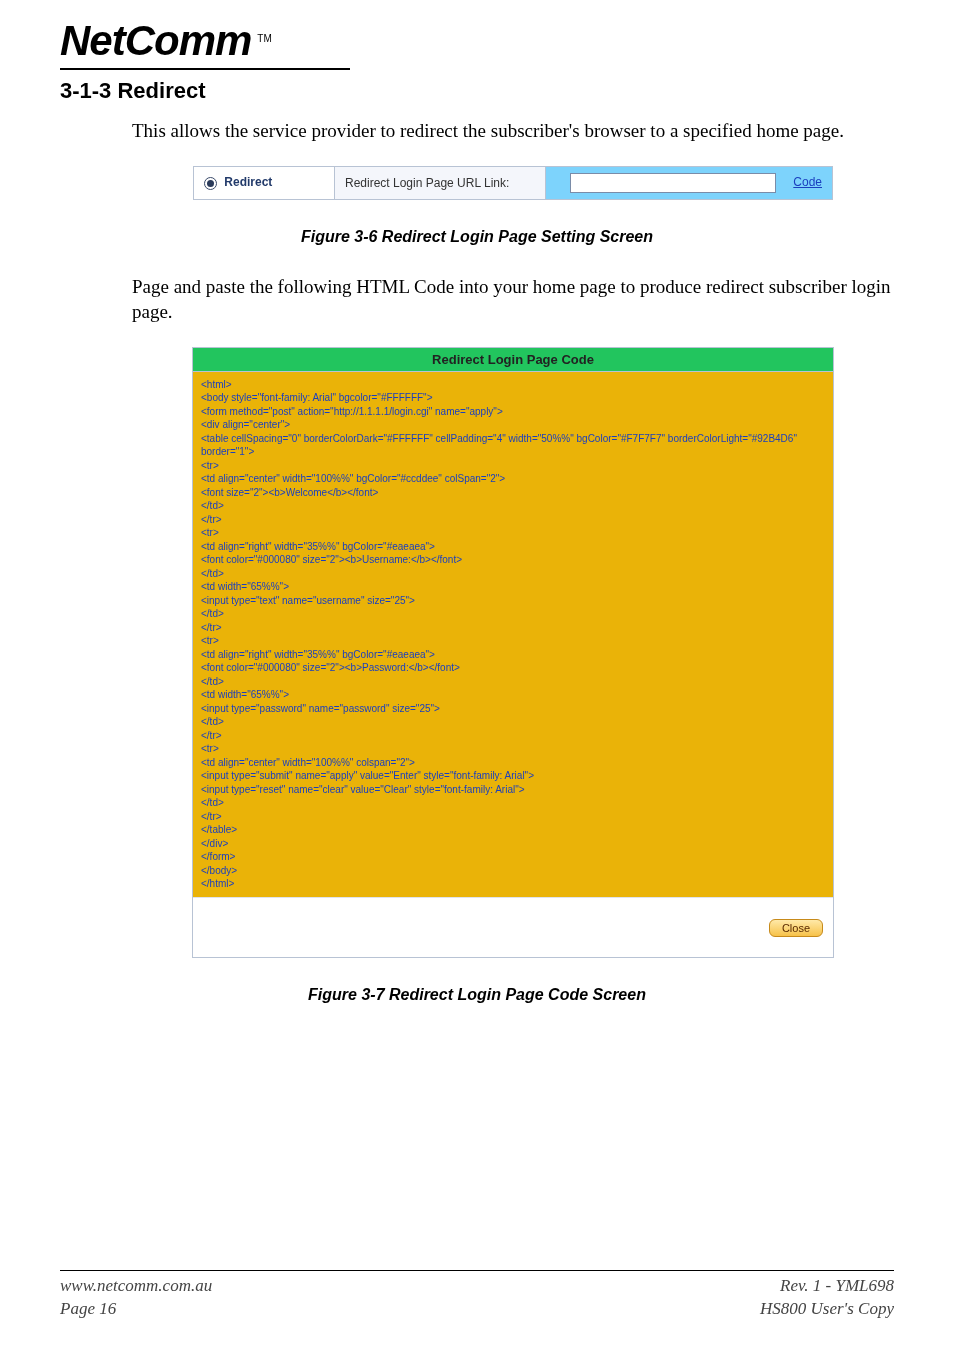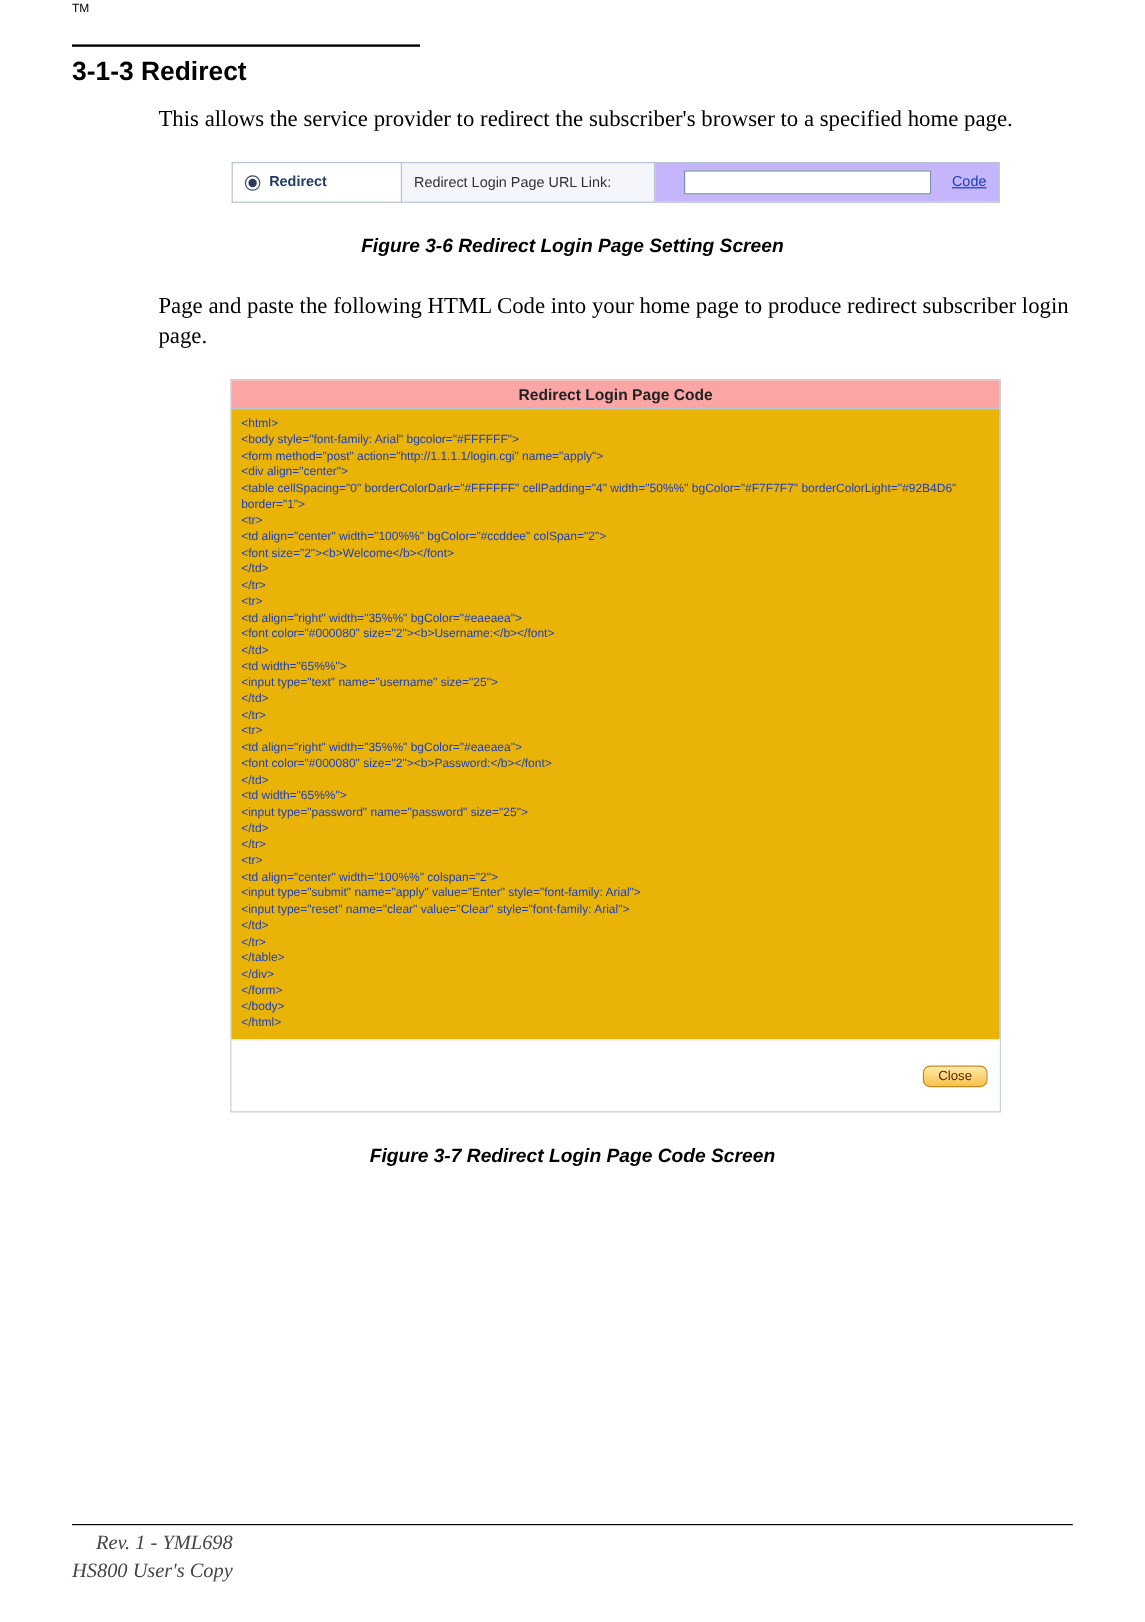--- a/index.html
+++ b/index.html
@@ -77,21 +77,21 @@
     background: #fff;
     color: #223a6a;
     font-weight: bold;
   }
   .ui-cell-mid {
     background: #f4f6fb;
     color: #333;
     width: 190px;
   }
   .ui-cell-right {
-    background: #c4b5fd;
+    background: #7dd3fc;
     text-align: right;
   }
   .ui-cell-right input[type="text"] {
     font-size: 11px;
     width: 200px;
     height: 16px;
     border: 1px solid #7a8ca8;
     background: #fff;
     vertical-align: middle;
   }
@@ -132,21 +132,21 @@
     margin: 28px 0 28px 0;
   }
   
   .code-panel {
     width: 640px;
     margin: 0 auto;
     border: 1px solid #b8c3d4;
     font-family: Arial, sans-serif;
   }
   .code-panel-header {
-    background: #fca5a5;
+    background: #22c55e;
     border-bottom: 1px solid #b8c3d4;
     text-align: center;
     font-size: 13px;
     font-weight: bold;
     padding: 4px 0;
     color: #222;
   }
   .code-panel-body {
     background: #eab308;
     padding: 6px 8px 6px 8px;
@@ -191,20 +191,21 @@
   .page-footer .right {
     text-align: right;
   }
 </style>
 </head>
 <body>
 
 <div class="page">
 
   <div class="logo-row">
+    <span class="logo-text">NetComm</span>
     <span class="logo-tm">TM</span>
   </div>
   <div class="logo-underline"></div>
 
   <h2 class="section-heading">3-1-3  Redirect</h2>
 
   <p class="body-para">This allows the service provider to redirect the subscriber's browser to a specified home page.</p>
 
   <div class="figure-wrap">
     <table class="ui-table1">
@@ -272,17 +273,21 @@
         <span class="close-btn">Close</span>
       </div>
     </div>
   </div>
 
   <div class="figure-caption">Figure 3-7 Redirect Login Page Code Screen</div>
 
 </div>
 
 <div class="page-footer">
+  <div class="left">
+    <div>www.netcomm.com.au</div>
+    <div>Page 16</div>
+  </div>
   <div class="right">
     <div>Rev. 1 - YML698</div>
     <div>HS800 User's Copy</div>
   </div>
 </div>
 
 </body></html>

